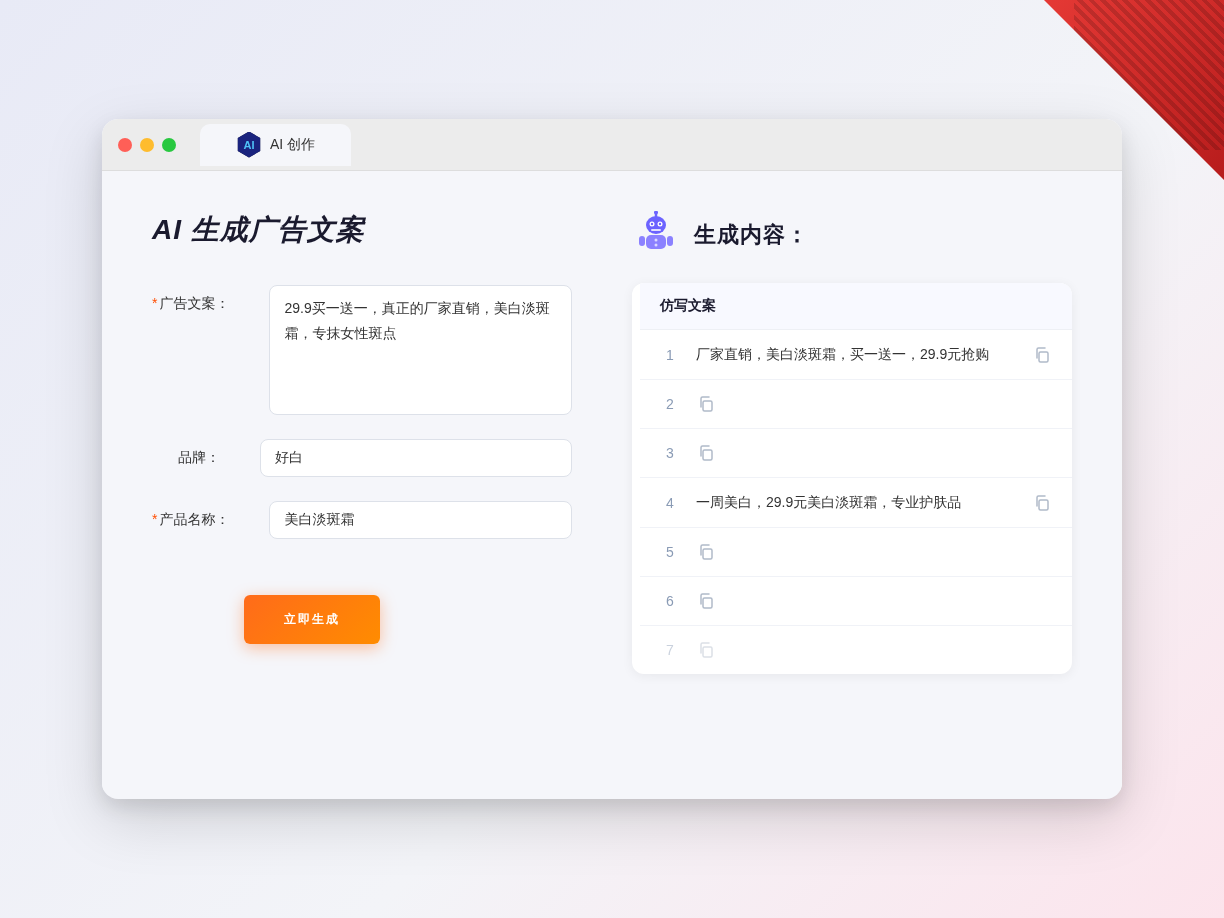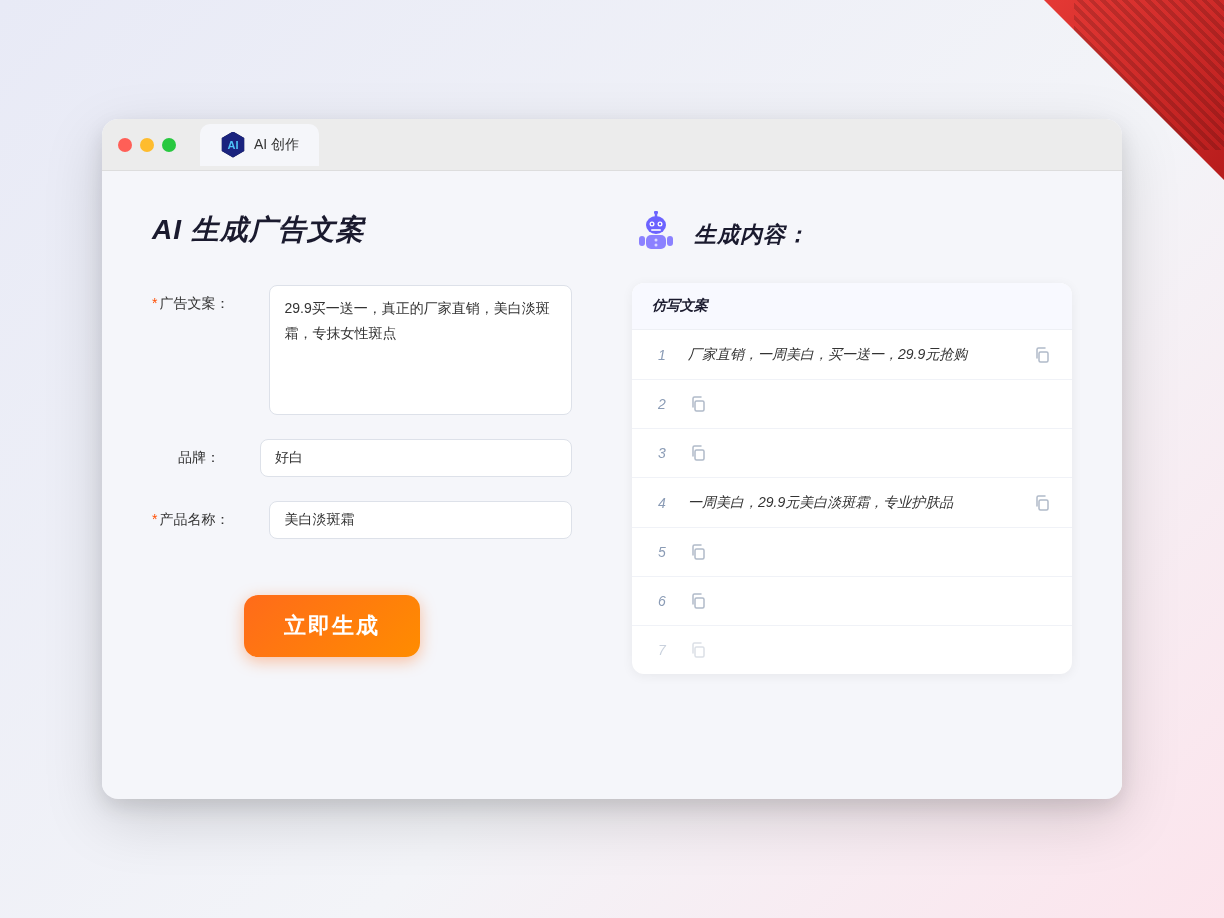--- a/index.html
+++ b/index.html
@@ -73,21 +73,21 @@
       height: 14px;
       border-radius: 50%;
     }
     .traffic-light.red { background: #ff5f57; }
     .traffic-light.yellow { background: #febc2e; }
     .traffic-light.green { background: #28c840; }
 
     .tab {
       background: #f5f6fa;
       border-radius: 10px 10px 0 0;
-      padding: 8px 20px;
+      padding: 8px 36px;
       display: flex;
       align-items: center;
       gap: 8px;
       font-size: 14px;
       color: #333;
       margin-left: 8px;
     }
 
     
     .ai-icon {
@@ -173,35 +173,34 @@
 
     textarea.form-input {
       height: 130px;
       line-height: 1.8;
     }
 
     .generate-btn {
       background: linear-gradient(135deg, #ff6b1a, #ff8c00);
       color: #fff;
       border: none;
-      border-radius: 14px;
+      border-radius: 6px;
       padding: 16px 40px;
-      font-size: 22px;
+      font-size: 12px;
       font-weight: 600;
       cursor: pointer;
       margin-top: 32px;
       margin-left: 92px;
       letter-spacing: 2px;
       box-shadow: 0 4px 16px rgba(255,107,26,0.4);
     }
 
     
     .right-panel {
       flex: 1;
-      font-style: italic;
     }
 
     .result-header {
       display: flex;
       align-items: center;
       gap: 14px;
       margin-bottom: 24px;
     }
 
     .result-title {
@@ -210,20 +209,21 @@
       color: #1a1a2e;
       letter-spacing: 1px;
     }
 
     
     .results-table {
       background: #fff;
       border-radius: 12px;
       overflow: hidden;
       box-shadow: 0 2px 12px rgba(0,0,0,0.06);
+      padding-left: 8px;
     }
 
     .results-header {
       background: #f8f9ff;
       padding: 14px 20px;
       font-size: 14px;
       font-weight: 600;
       color: #1a1a2e;
       border-bottom: 1px solid #eef0f5;
     }
@@ -354,21 +354,21 @@
         </svg>
         <span class="result-title">生成内容：</span>
       </div>
 
       <div class="results-table">
         <div class="results-header">仿写文案</div>
 
         <div id="result-rows-container">
             <div class="result-row">
               <span class="result-num">1</span>
-              <span class="result-text">厂家直销，一周美白，买一送一，29.9元抢购</span>
+              <span class="result-text">厂家直销，美白淡斑霜，买一送一，29.9元抢购</span>
               <span class="copy-icon">
                 <svg width="16" height="16" viewBox="0 0 16 16" fill="none" xmlns="http://www.w3.org/2000/svg">
       <rect x="5" y="5" width="9" height="10" rx="1.5" stroke="#b0bac9" stroke-width="1.5"></rect>
       <path d="M3 11V2.5A1.5 1.5 0 0 1 4.5 1H11" stroke="#b0bac9" stroke-width="1.5" stroke-linecap="round"></path>
     </svg>
               </span>
             </div>
             <div class="result-row">
               <span class="result-num">2</span>
               <span class="copy-icon">

